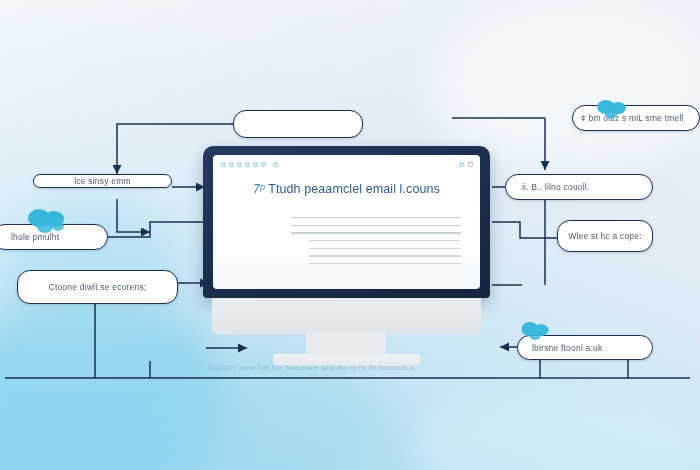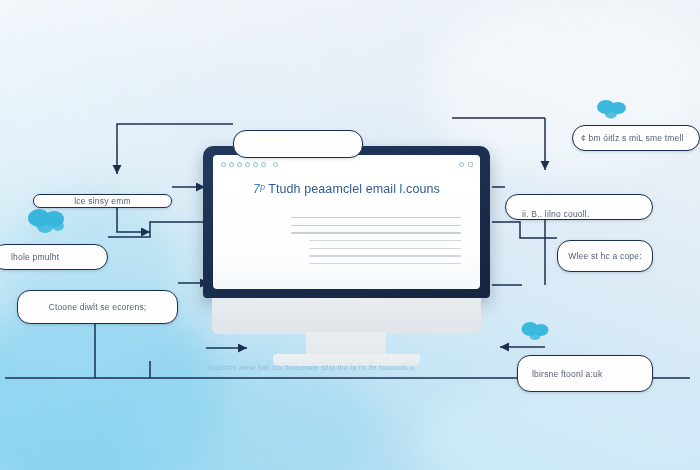--- a/index.html
+++ b/index.html
@@ -31,21 +31,20 @@
     display: flex; align-items: center; justify-content: center;
     box-shadow: 0 1px 3px rgba(20,40,70,0.18);
     color: #3a4a63;
     font-size: 8.5px;
     letter-spacing: .2px;
     text-align: center;
     padding: 0 8px;
     white-space: nowrap;
     overflow: hidden;
     filter: blur(0.35px);
-    margin-top: 20px;
   }
   .node span { display: block; opacity: .88; }
 
   
   #monitor { position: absolute; left: 203px; top: 146px; width: 287px; height: 230px; }
   .mon-bezel {
     position: absolute; left: 0; top: 0; width: 287px; height: 152px;
     background: linear-gradient(160deg, #24395e 0%, #1b2d4d 55%, #16253f 100%);
     border-radius: 10px 10px 4px 4px;
     box-shadow: 0 6px 16px rgba(20,40,70,0.28);
@@ -220,30 +219,30 @@
 
   <div class="node" style="left:-8px; top:224px; width:116px; height:26px; justify-content:flex-start; padding-left:18px;">
     <span>lhole pmulht</span>
   </div>
 
   <div class="node" style="left:17px; top:270px; width:161px; height:34px;">
     <span>Ctoone diwlt se ecorens;</span>
   </div>
 
 
-  <div class="node" style="left:505px; top:174px; width:148px; height:26px; justify-content:flex-start; padding-left:16px;align-items:flex-end;">
+  <div class="node" style="left:505px; top:174px; width:148px; height:26px; justify-content:flex-start; padding-left:16px;">
     <span>ii. B.. lilno couoll.</span>
   </div>
 
   <div class="node" style="left:557px; top:220px; width:96px; height:32px;">
     <span>Wlee st hc a cope:</span>
   </div>
 
 
-  <div class="node" style="left:517px; top:335px; width:136px; height:37px; justify-content:flex-start; padding-left:14px;">
+  <div class="node" style="left:517px; top:335px; width:136px; height:25px; justify-content:flex-start; padding-left:14px;">
     <span>lbirsne ftoonl a:uk</span>
   </div>
 
   <svg class="fly" style="left:25px; top:206px;" width="46" height="30" viewBox="0 0 46 30">
     <g fill="#38b6dd">
       <ellipse cx="14" cy="12" rx="11" ry="9"></ellipse>
       <ellipse cx="29" cy="13" rx="10" ry="8"></ellipse>
       <ellipse cx="20" cy="21" rx="8" ry="6" opacity=".85"></ellipse>
       <ellipse cx="33" cy="20" rx="6" ry="5" opacity=".8"></ellipse>
     </g>

